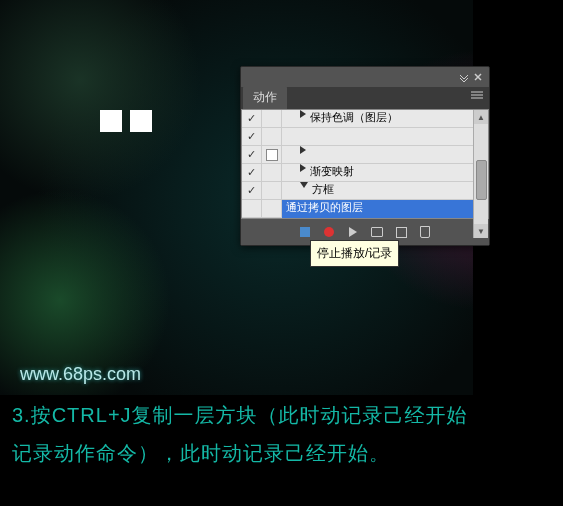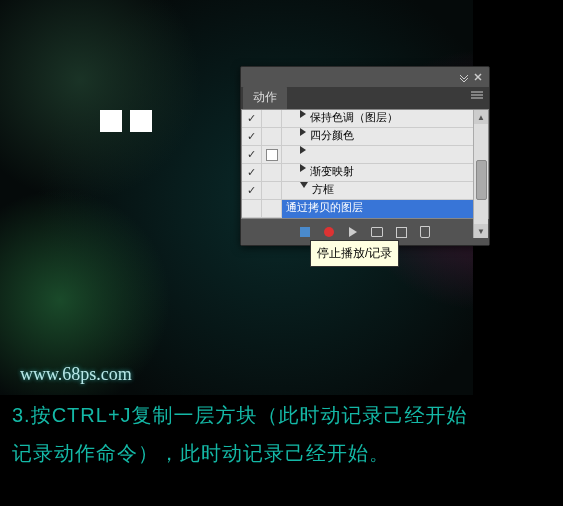--- a/index.html
+++ b/index.html
@@ -31,21 +31,21 @@
 .scroll-thumb{position:absolute;top:50px;left:2px;width:11px;height:40px;background:#aaa;border:1px solid #888;border-radius:2px}
 .panel-footer{height:26px;background:#535353;display:flex;align-items:center;justify-content:center;gap:6px;padding:0 8px}
 .fbtn{width:18px;height:18px;display:flex;align-items:center;justify-content:center;cursor:pointer}
 .stop-ico{width:10px;height:10px;background:#4a8acc}
 .rec-ico{width:10px;height:10px;background:#d33;border-radius:50%}
 .play-ico{width:0;height:0;border-top:5px solid transparent;border-bottom:5px solid transparent;border-left:8px solid #ccc}
 .folder-ico{width:12px;height:10px;border:1px solid #ccc;border-radius:1px}
 .new-ico{width:11px;height:11px;border:1px solid #ccc;position:relative}
 .trash-ico{width:10px;height:12px;border:1px solid #ccc;border-radius:0 0 2px 2px}
 .tooltip{position:absolute;top:240px;left:310px;background:#ffffe1;border:1px solid #333;font-size:12px;padding:4px 6px;color:#000}
-.watermark{position:absolute;top:364px;left:20px;color:#b8e8e8;font-size:18px;font-family:Liberation Serif, serif;text-shadow:0 0 4px #3aa}
+.watermark{position:absolute;top:364px;left:20px;color:#b8e8e8;font-size:18px;font-family:Liberation Sans, sans-serif;text-shadow:0 0 4px #3aa}
 .instruction{position:absolute;top:396px;left:12px;right:12px;color:#14b8a6;font-size:20px;line-height:1.9;letter-spacing:1px}
 </style>
 </head>
 <body>
 
 <div class="canvas">
   <div class="squares">
     <div class="sq"></div>
     <div class="sq"></div>
   </div>
@@ -85,24 +85,20 @@
         <div class="col-content indent-1">
             <span class="tri"></span>
             <span>保持色调（图层）</span>
           </div>
       </div>
       <div class="action-row">
         <div class="col-check">
             <span class="chk">✓</span>
           </div>
         <div class="col-mode"></div>
-        <div class="col-content indent-1">
-            <span class="tri"></span>
-            <span>四分颜色</span>
-          </div>
       </div>
       <div class="action-row">
         <div class="col-check">
             <span class="chk">✓</span>
           </div>
         <div class="col-mode">
             <span class="modebox"></span>
           </div>
         <div class="col-content indent-1">
             <span class="tri"></span>

